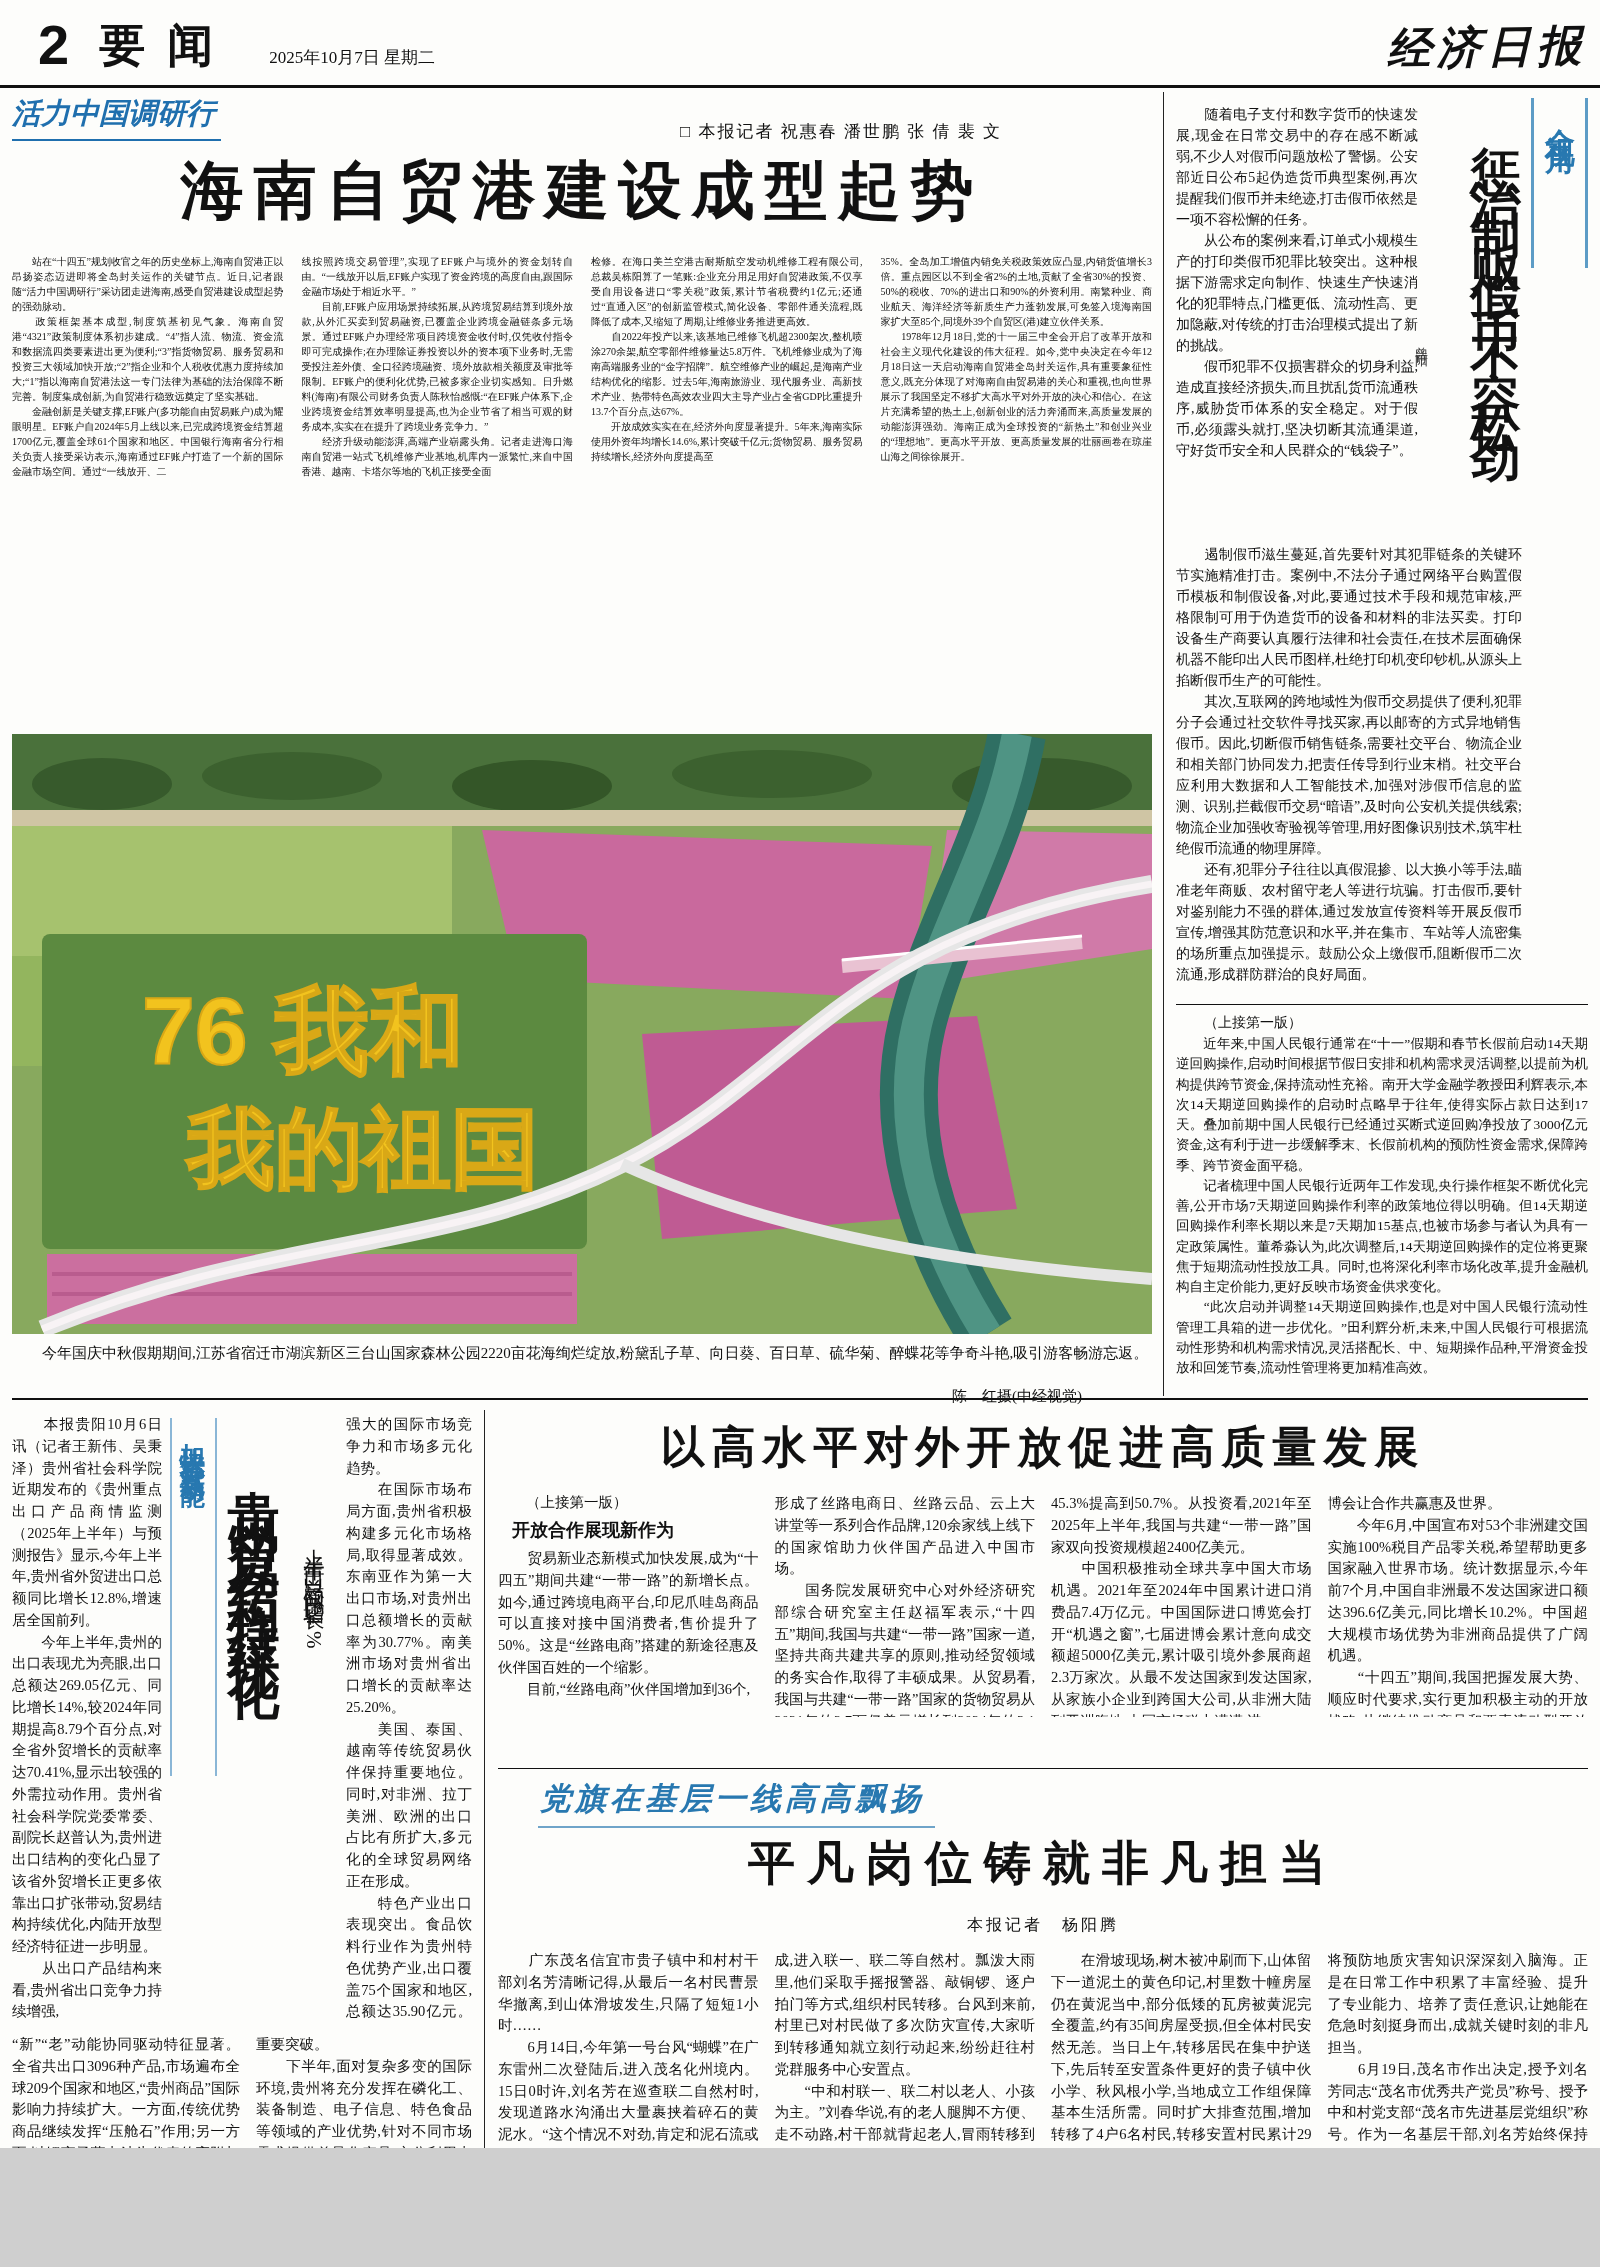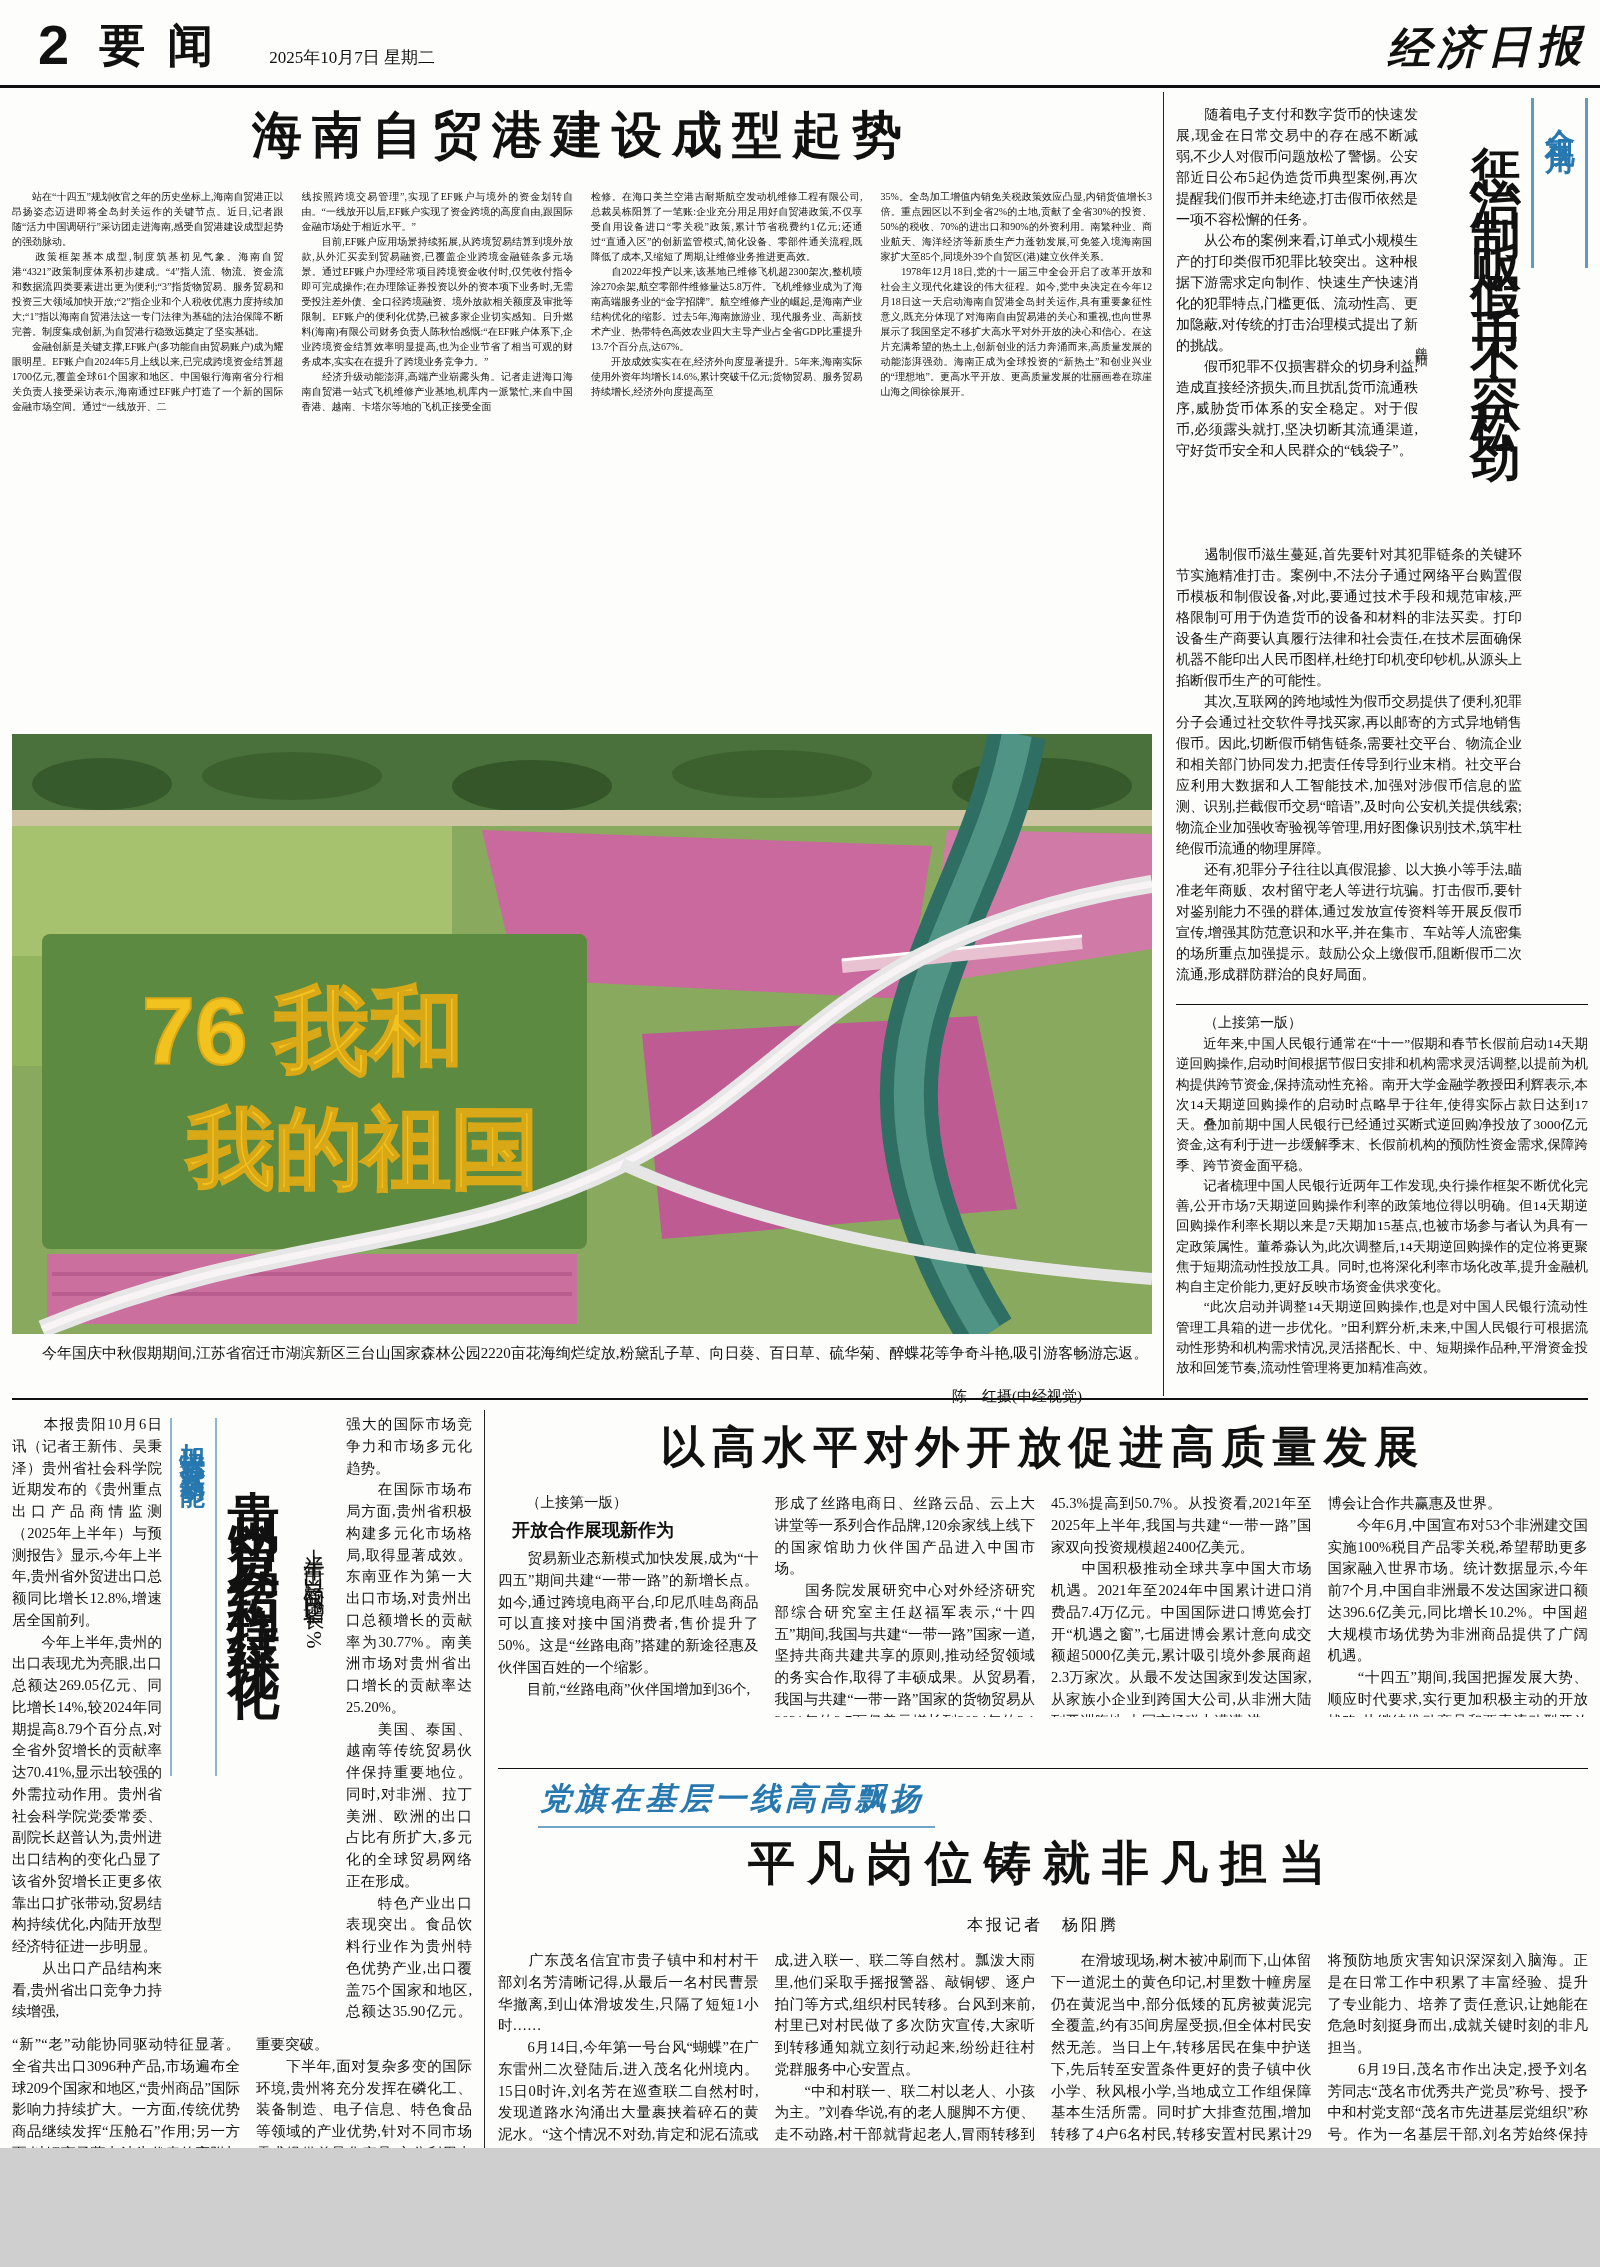--- a/index.html
+++ b/index.html
@@ -11,22 +11,22 @@
   .pageno{font-family:"Liberation Sans",sans-serif;font-weight:bold;font-size:56px;display:inline-block;vertical-align:bottom;}
   .section{font-size:46px;font-weight:bold;letter-spacing:22px;display:inline-block;margin-left:26px;vertical-align:bottom;}
   .dateline{display:inline-block;font-size:17px;margin-left:30px;vertical-align:bottom;padding-bottom:8px;}
   .paper{position:absolute;right:10px;top:6px;font-size:44px;font-weight:bold;font-style:italic;letter-spacing:6px;transform:rotate(-1deg);}
   .toprule{position:absolute;left:0;top:85px;width:1600px;height:3px;background:#111;}
   
   .lead{position:absolute;left:12px;top:94px;width:1140px;}
   .kicker-blue{display:inline-block;color:#1f6fae;font-size:29px;font-weight:bold;font-style:italic;
                border-bottom:2px solid #1f6fae;padding:0 6px 5px 0;}
   .lead-byline{position:absolute;right:150px;top:26px;font-size:17px;letter-spacing:2px;}
-  .lead-headline{margin-top:8px;text-align:center;font-family:"Liberation Sans",sans-serif;
-                 font-weight:bold;font-size:50px;letter-spacing:10px;}
+  .lead-headline{margin-top:2px;text-align:center;font-family:"Liberation Sans",sans-serif;
+                 font-weight:bold;font-size:63px;letter-spacing:10px;}
   .lead-cols{display:flex;gap:18px;margin-top:20px;height:472px;}
   .lead-cols .col{flex:1;font-size:10px;}
   
   .photo{position:absolute;left:12px;top:734px;width:1140px;height:600px;}
   .caption{position:absolute;left:12px;top:1342px;width:1140px;font-size:15px;line-height:1.5;}
   .credit{text-align:right;padding-right:70px;margin-top:20px;}
   
   .vdiv-main{position:absolute;left:1163px;top:92px;height:1304px;width:0;border-left:1px solid #222;}
   .commentary{position:absolute;left:1176px;top:92px;width:412px;height:912px;}
   .comm-label{position:absolute;right:0;top:6px;height:158px;writing-mode:vertical-rl;color:#2878b0;
@@ -80,20 +80,24 @@
 
   <div class="masthead">
     <span class="pageno">2</span>
     <span class="section">要闻</span>
     <span class="dateline">2025年10月7日 星期二</span>
     <span class="paper">经济日报</span>
   </div>
   <div class="toprule"></div>
 
   <div class="lead">
+    <div style="position:relative;height:52px;">
+      <span class="kicker-blue">活力中国调研行</span>
+      <span class="lead-byline">□ 本报记者 祝惠春 潘世鹏 张 倩 裴 文</span>
+    </div>
     <div class="lead-headline">海南自贸港建设成型起势</div>
     <div class="lead-cols">
       <div class="col flow">　　站在“十四五”规划收官之年的历史坐标上,海南自贸港正以昂扬姿态迈进即将全岛封关运作的关键节点。近日,记者跟随“活力中国调研行”采访团走进海南,感受自贸港建设成型起势的强劲脉动。
 　　政策框架基本成型,制度筑基初见气象。海南自贸港“4321”政策制度体系初步建成。“4”指人流、物流、资金流和数据流四类要素进出更为便利;“3”指货物贸易、服务贸易和投资三大领域加快开放;“2”指企业和个人税收优惠力度持续加大;“1”指以海南自贸港法这一专门法律为基础的法治保障不断完善。制度集成创新,为自贸港行稳致远奠定了坚实基础。
 　　金融创新是关键支撑,EF账户(多功能自由贸易账户)成为耀眼明星。EF账户自2024年5月上线以来,已完成跨境资金结算超1700亿元,覆盖全球61个国家和地区。中国银行海南省分行相关负责人接受采访表示,海南通过EF账户打造了一个新的国际金融市场空间。通过“一线放开、二</div>
       <div class="col flow">线按照跨境交易管理”,实现了EF账户与境外的资金划转自由。“一线放开以后,EF账户实现了资金跨境的高度自由,跟国际金融市场处于相近水平。”
 　　目前,EF账户应用场景持续拓展,从跨境贸易结算到境外放款,从外汇买卖到贸易融资,已覆盖企业跨境金融链条多元场景。通过EF账户办理经常项目跨境资金收付时,仅凭收付指令即可完成操作;在办理除证券投资以外的资本项下业务时,无需受投注差外债、全口径跨境融资、境外放款相关额度及审批等限制。EF账户的便利化优势,已被多家企业切实感知。日升燃料(海南)有限公司财务负责人陈秋怡感慨:“在EF账户体系下,企业跨境资金结算效率明显提高,也为企业节省了相当可观的财务成本,实实在在提升了跨境业务竞争力。”
 　　经济升级动能澎湃,高端产业崭露头角。记者走进海口海南自贸港一站式飞机维修产业基地,机库内一派繁忙,来自中国香港、越南、卡塔尔等地的飞机正接受全面</div>
       <div class="col flow">检修。在海口美兰空港吉耐斯航空发动机维修工程有限公司,总裁吴栋阳算了一笔账:企业充分用足用好自贸港政策,不仅享受自用设备进口“零关税”政策,累计节省税费约1亿元;还通过“直通入区”的创新监管模式,简化设备、零部件通关流程,既降低了成本,又缩短了周期,让维修业务推进更高效。
 　　自2022年投产以来,该基地已维修飞机超2300架次,整机喷涂270余架,航空零部件维修量达5.8万件。飞机维修业成为了海南高端服务业的“金字招牌”。航空维修产业的崛起,是海南产业结构优化的缩影。过去5年,海南旅游业、现代服务业、高新技术产业、热带特色高效农业四大主导产业占全省GDP比重提升13.7个百分点,达67%。

